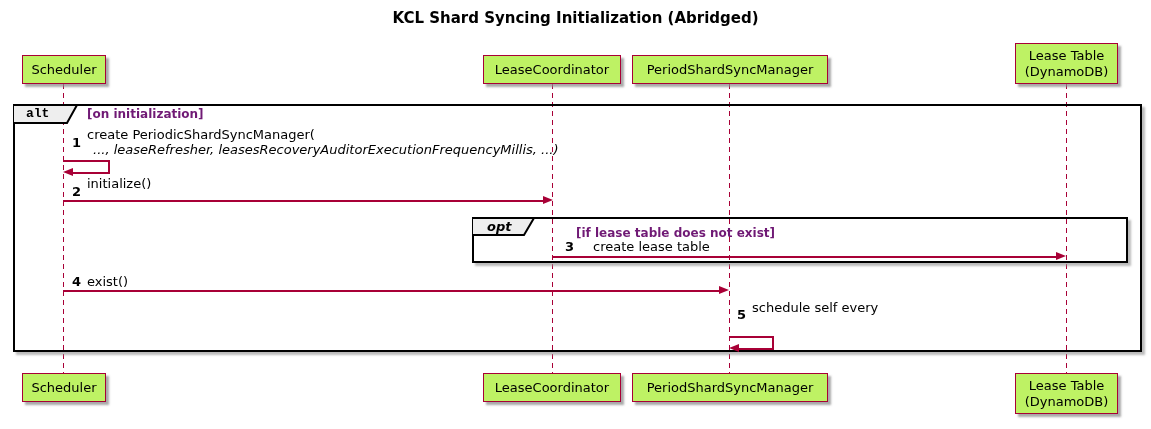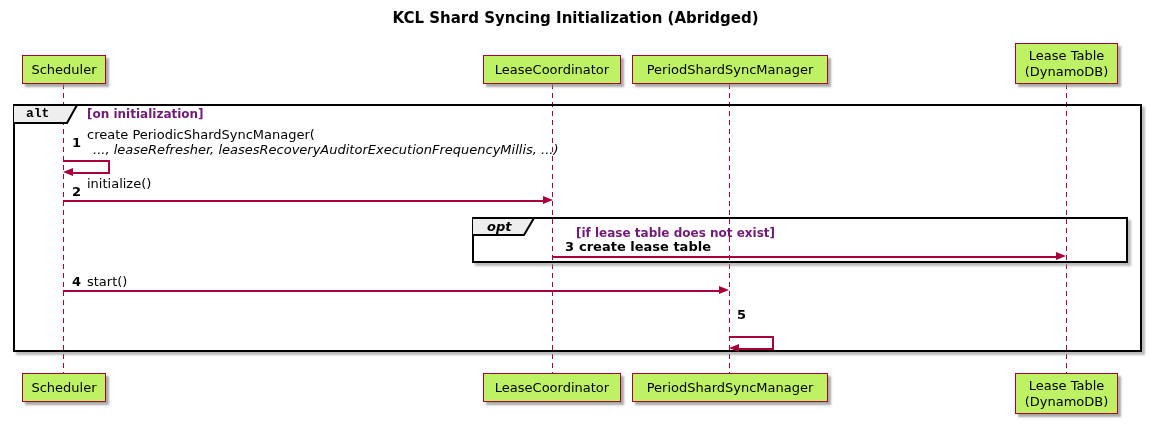--- a/index.html
+++ b/index.html
@@ -60,21 +60,21 @@
   
   .msgnum{
     position:absolute;z-index:4;font-size:13px;font-weight:bold;color:#000;
   }
   .msgtext{
     position:absolute;z-index:4;font-size:13px;line-height:15px;color:#000;white-space:nowrap;
   }
   .msgtext .l2{padding-left:6px;font-style:italic;}
   .num1{left:72px;top:135px;}  .txt1{left:87px;top:127px;}
   .num2{left:72px;top:184px;}  .txt2{left:87px;top:176px;}
-  .num3{left:565px;top:239px;} .txt3{left:579px;top:239px;font-weight:bold;}
+  .num3{left:565px;top:239px;} .txt3{left:593px;top:239px;}
   .num4{left:72px;top:274px;}  .txt4{left:87px;top:274px;}
   .num5{left:737px;top:307px;} .txt5{left:752px;top:300px;}
   
   .hline{position:absolute;height:1.6px;background:#A80036;z-index:4;}
   .vline{position:absolute;width:1.6px;background:#A80036;z-index:4;}
   .head-right{
     position:absolute;width:0;height:0;z-index:4;
     border-top:4.5px solid transparent;border-bottom:4.5px solid transparent;
     border-left:10px solid #A80036;
   }
@@ -157,26 +157,27 @@
   </svg>
   <div class="operator op-opt">opt</div>
   <div class="guard guard-opt">[if lease table does not exist]</div>
 
   <div class="msgnum num3">3</div>
   <div class="msgtext txt3">create lease table</div>
   <div class="hline m3-line"></div>
   <div class="head-right m3-head"></div>
 
   <div class="msgnum num4">4</div>
-  <div class="msgtext txt4">start()</div>
+  <div class="msgtext txt4">exist()</div>
   <div class="hline m4-line"></div>
   <div class="head-right m4-head"></div>
 
   <div class="msgnum num5">5</div>
   <div class="msgtext txt5">
+    <div>schedule self every</div>
   </div>
   <div class="hline m5-top"></div>
   <div class="vline m5-right"></div>
   <div class="hline m5-bottom"></div>
   <div class="head-left m5-head"></div>
 
   <div class="pbox pbox-scheduler-bottom">
     <span>Scheduler</span>
   </div>
   <div class="pbox pbox-leasecoordinator-bottom">

